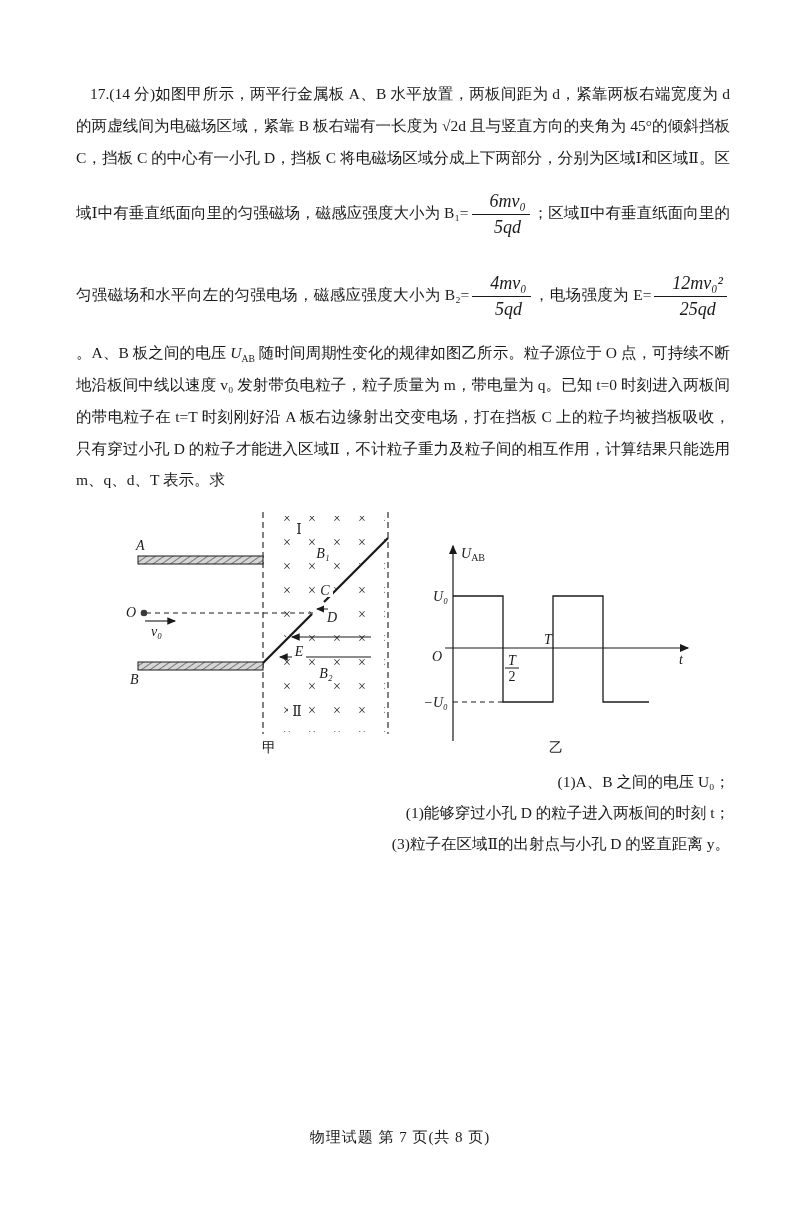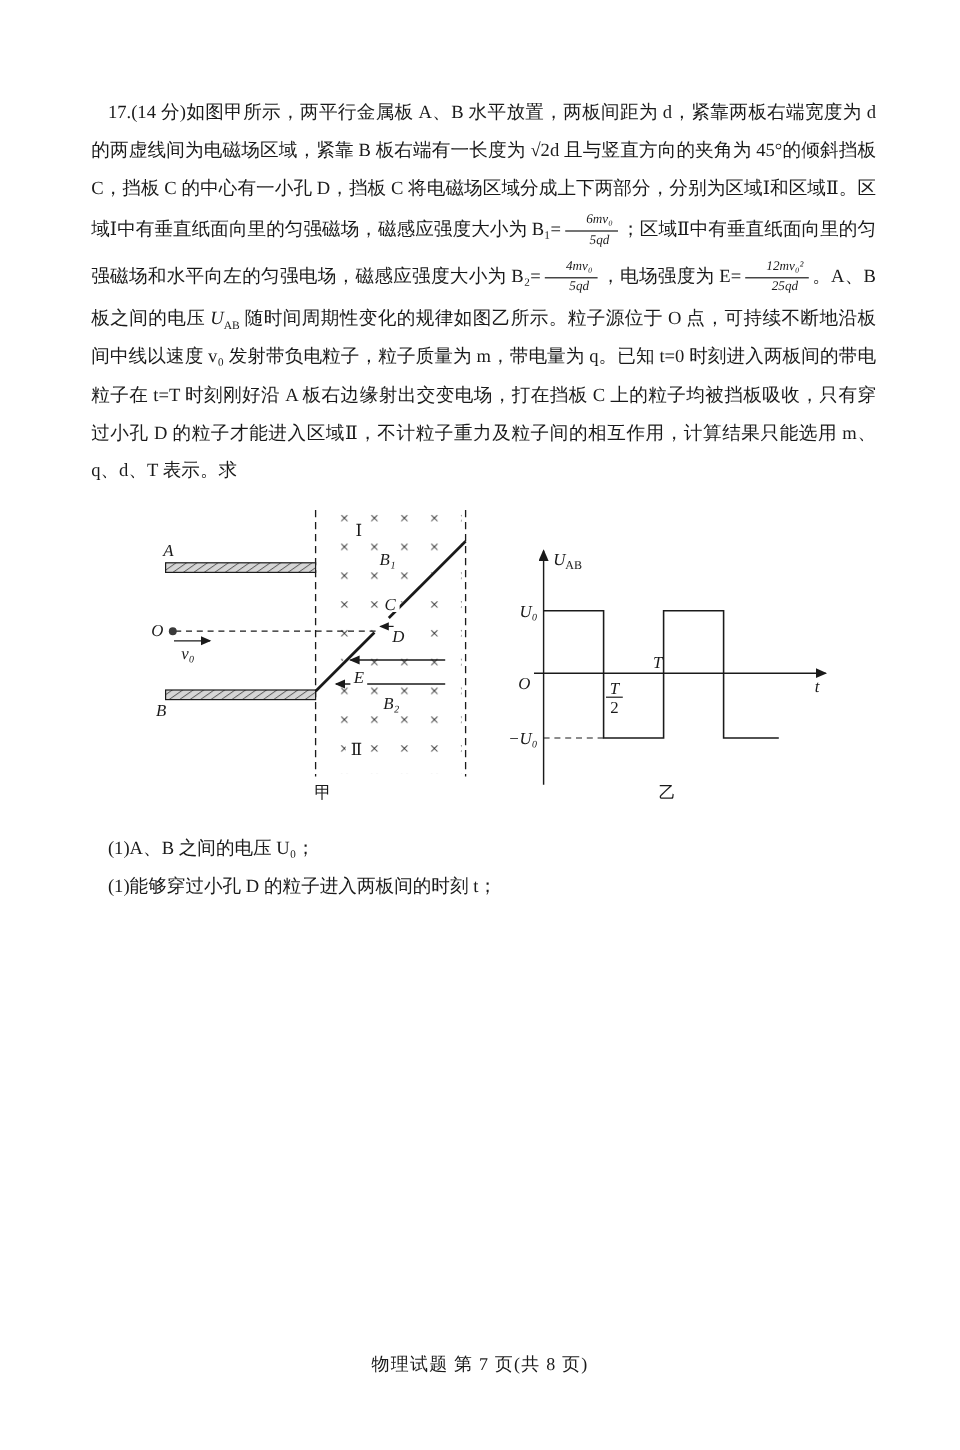--- a/index.html
+++ b/index.html
@@ -8,30 +8,30 @@
     width:800px; height:1208px; position:relative;
     color:#1a1a1a;
     font-family:"Liberation Serif","DejaVu Serif",serif;
   }
   .page { position:absolute; inset:0; padding:78px 70px 0 76px; }
   .para {
     font-size:15.5px; line-height:2.05; text-align:justify; text-indent:0.9em;
   }
   .frac {
     display:inline-block; vertical-align:middle; text-align:center;
-    line-height:1.25; font-size:11px; font-style:italic; margin:4px 3px;
+    line-height:1.25; font-size:18px; font-style:italic; margin:17px 3px;
   }
   .frac .num { display:block; padding:0 4px 1px; border-bottom:1.2px solid #1a1a1a; }
   .frac .den { display:block; padding-top:1px;font-family:Liberation Serif, serif; }
   .uab i { font-style:italic; }
   sub { font-size:0.62em; }
   .figure { margin:10px 0 0 2px; }
   svg text { font-family:"Liberation Serif","DejaVu Serif",serif; font-size:14px; fill:#1a1a1a; }
   svg .it { font-style:italic; }
-  .questions { margin-top:16px; font-size:15.5px; line-height:2.0; }
+  .questions { margin-top:4px; font-size:15.5px; line-height:2.0;text-align:right; }
   .questions p { text-indent:0.9em; }
   .footer {
     position:absolute; left:0; right:0; top:1128px; text-align:center;
     font-size:15px; letter-spacing:1px;
   }
 </style>
 </head>
 <body>
 
 <div class="page">
@@ -132,16 +132,17 @@
         <text class="it" x="601" y="158">t</text>
       </g>
 
       <text x="478" y="246" text-anchor="middle" font-size="16">乙</text>
     </svg>
   </div>
 
   <div class="questions">
     <p>(1)A、B 之间的电压 U₀；</p>
     <p>(1)能够穿过小孔 D 的粒子进入两板间的时刻 t；</p>
+    <p>(3)粒子在区域Ⅱ的出射点与小孔 D 的竖直距离 y。</p>
   </div>
 
   <div class="footer">物理试题 第 7 页(共 8 页)</div>
 </div>
 
 </body></html>

